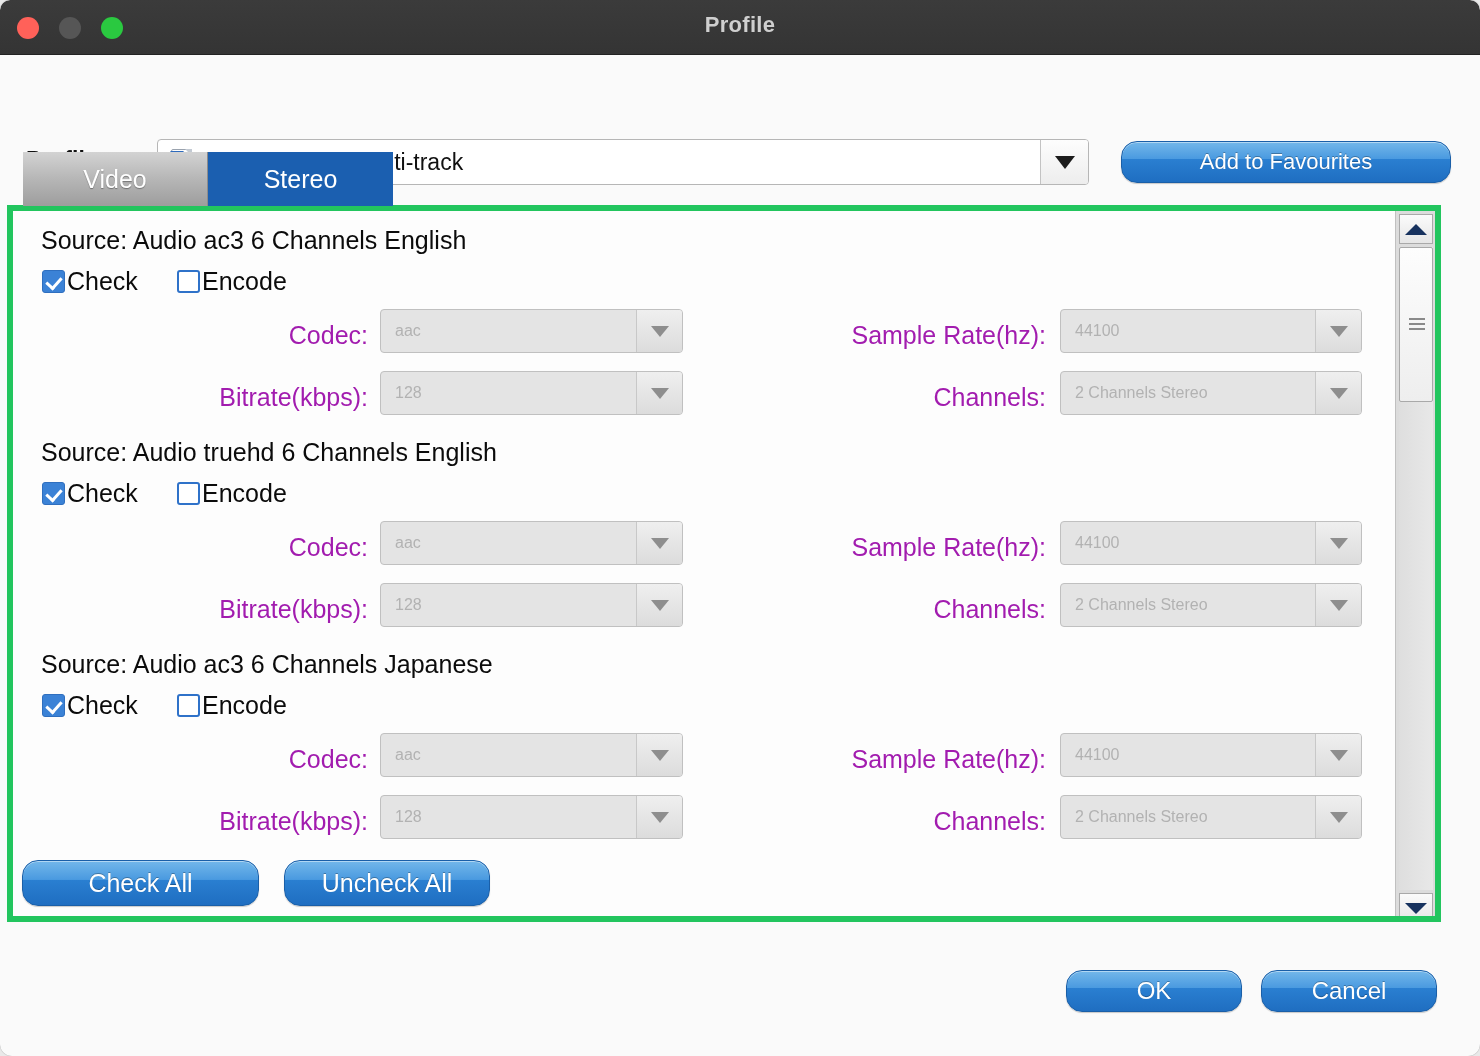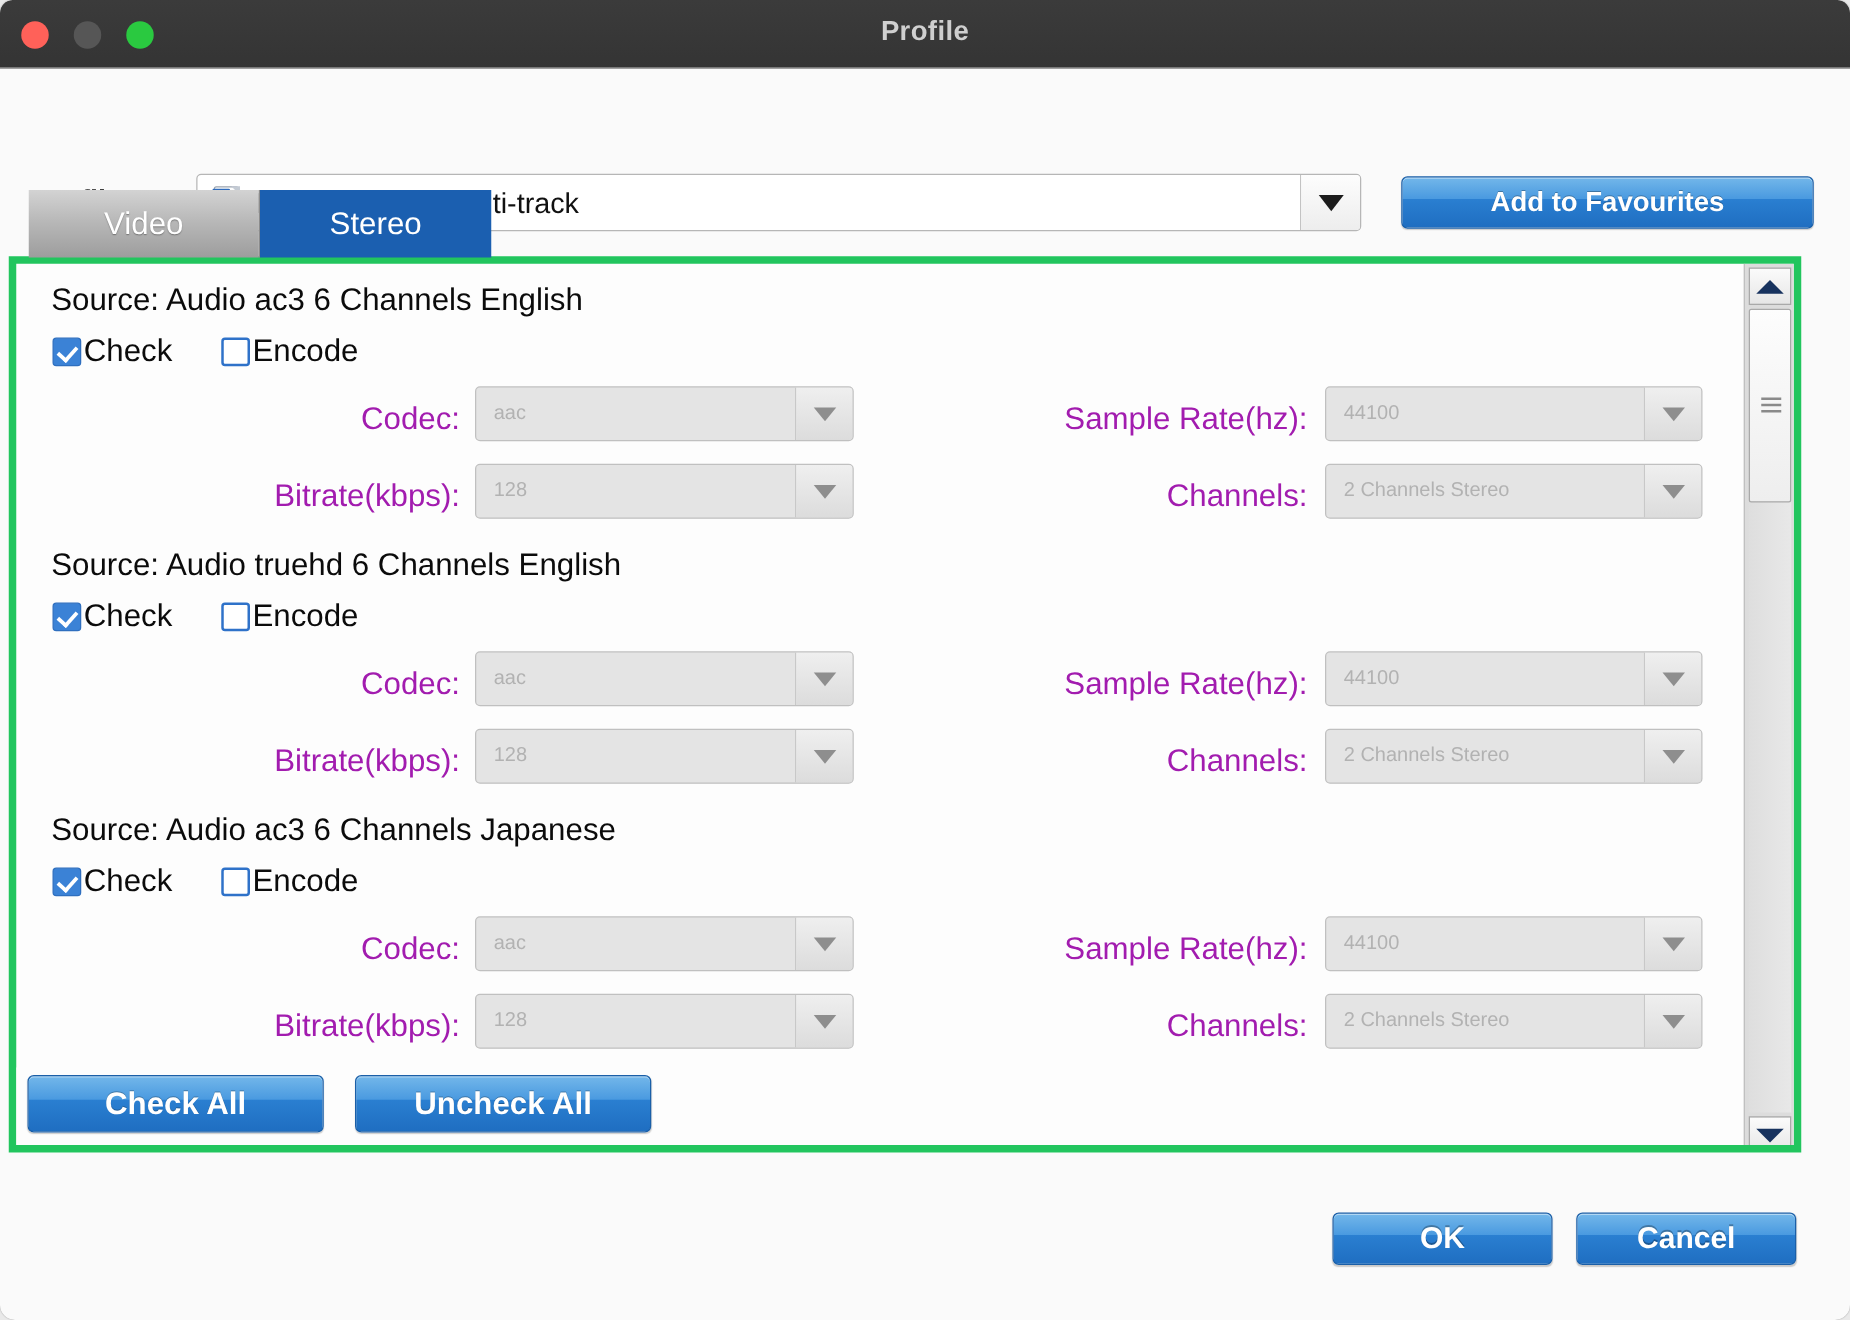--- a/index.html
+++ b/index.html
@@ -111,24 +111,24 @@
     width:0;height:0;
     border-left:10px solid transparent;
     border-right:10px solid transparent;
     border-top:13px solid #1c1c1c;
   }
 
   
   .blue-btn {
     background:linear-gradient(180deg,#73b7ea 0%,#4a9ae0 42%,#2a7fd1 43%,#1f6ec1 100%);
     border:1px solid #1a5fa8;
-    border-radius:5px;
+    border-radius:16px;
     color:#fff;
     font-size:22px;
-    font-weight:bold;
+    font-weight:normal;
     text-align:center;
     display:flex; align-items:center; justify-content:center;
     box-shadow: inset 0 1px 0 rgba(255,255,255,.45), 0 1px 1px rgba(0,0,0,.2);
     text-shadow: 0 -1px 0 rgba(0,0,0,.28);
     cursor:pointer;
   }
   #add-fav {
     position:absolute; left:1121px; top:86px;
     width:330px; height:42px;
   }
@@ -309,21 +309,21 @@
     width:1392px; height:62px;
     background:#fdfdfd;
   }
   #check-all {
     position:absolute; left:9px; top:6px;
     width:237px; height:46px;
     font-size:25px;
   }
   #uncheck-all {
     position:absolute; left:271px; top:6px;
-    width:237px; height:46px;
+    width:206px; height:46px;
     font-size:25px;
   }
 
   
   #ok-btn {
     position:absolute; left:1066px; top:970px;
     width:176px; height:42px;
     font-size:24px;
   }
   #cancel-btn {

